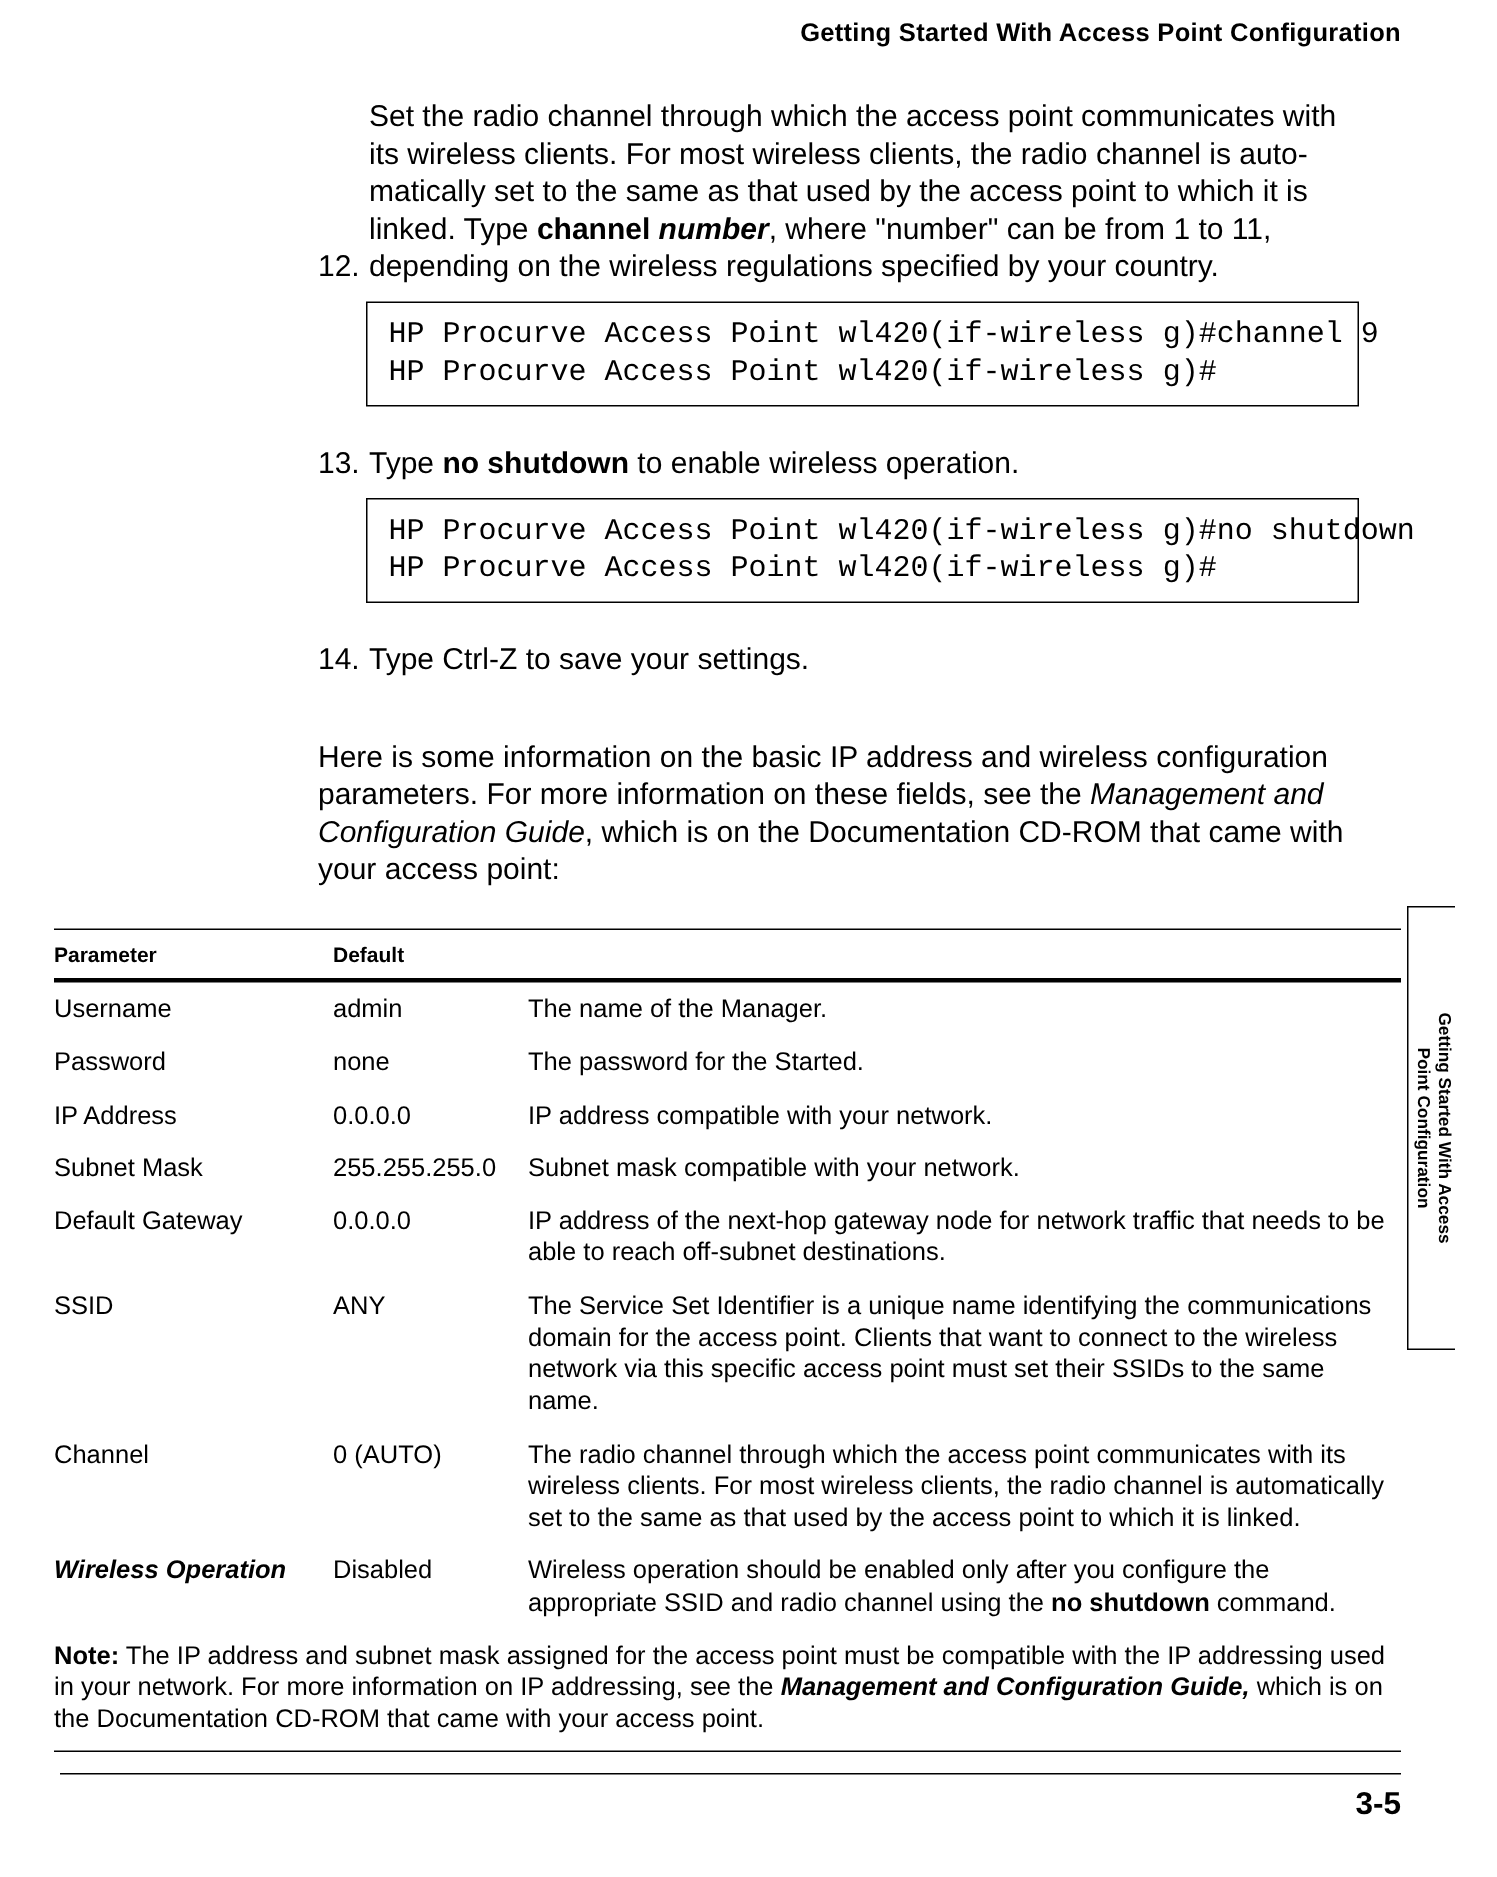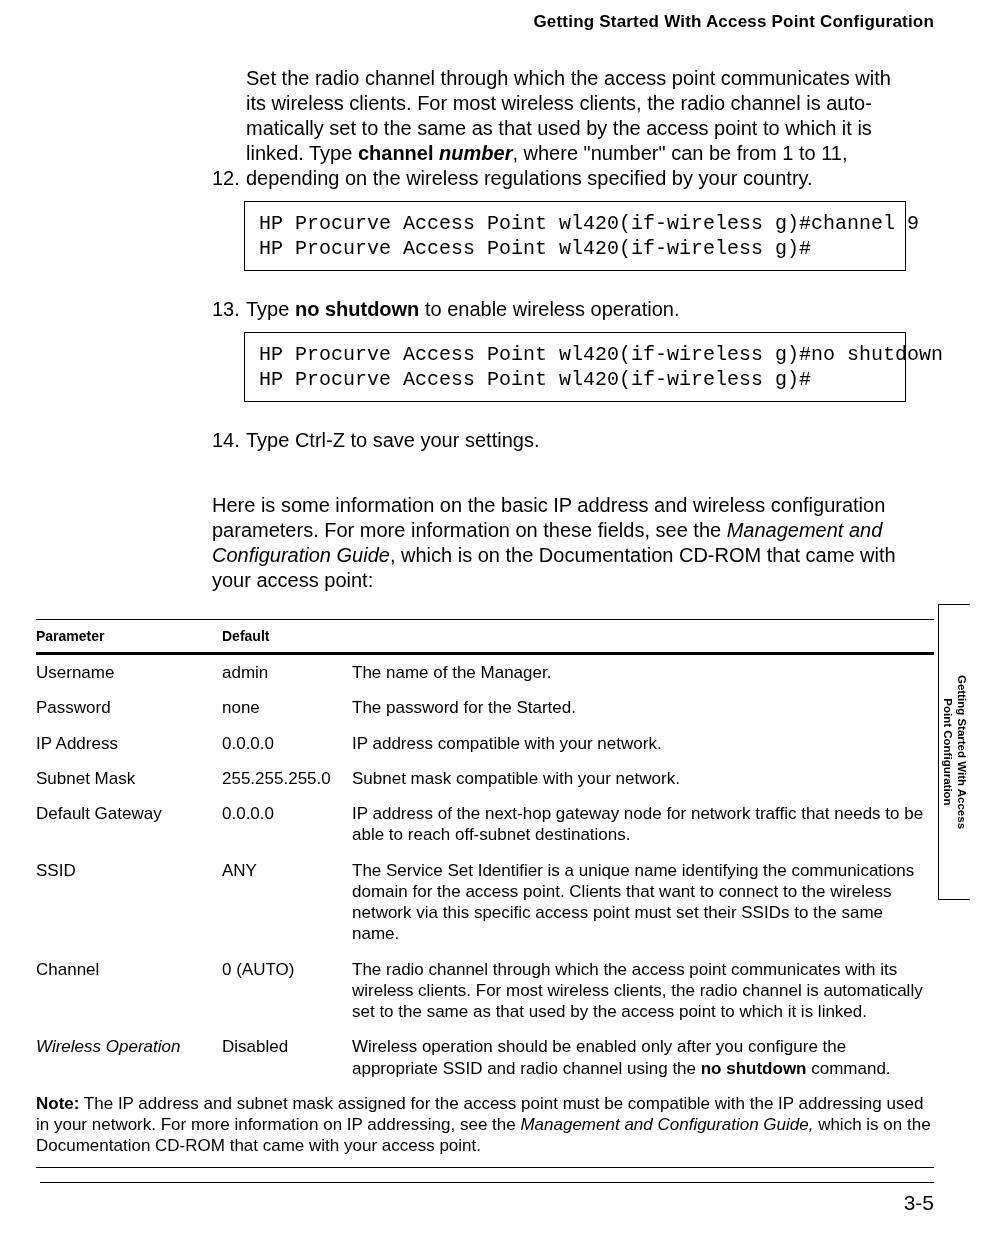--- a/index.html
+++ b/index.html
@@ -83,28 +83,28 @@
     }
     .tbl-row {
       display: flex;
       font-size: 17px;
       line-height: 1.25;
       padding: 7px 0 7px 0;
     }
     .col-param { width: 186px; flex: 0 0 186px; }
     .col-def   { width: 130px; flex: 0 0 130px; }
     .col-desc  { flex: 1; padding-right: 2px; }
-    .ital-param { font-style: italic; font-weight: normal; }
+    .ital-param { font-style: italic; font-weight: bold; }
     .tbl-note {
       font-size: 17px;
       line-height: 1.25;
       padding: 7px 0 10px 0;
     }
     .tbl-note b { font-weight: bold; }
-    .tbl-note .mgmt { font-style: italic; font-weight: normal; }
+    .tbl-note .mgmt { font-style: italic; font-weight: bold; }
     .tbl-hr-bottom { border-top: 1.5px solid #000; height:0; }
     .tab {
       position: absolute;
       right: 0px;
       top: 604px;
       height: 296px;
       width: 32px;
       border: 1.5px solid #000;
       border-right: none;
     }
@@ -118,20 +118,21 @@
       text-align: center;
       font-weight: bold;
       font-size: 11.5px;
       line-height: 1.25;
     }
     .footer {
       position: absolute;
       bottom: 36px;
       left: 40px;
       right: 36px;
+      font-weight: bold;
     }
     .footer-hr {
       border-top: 1.5px solid #000;
       height: 0;
       margin-bottom: 8px;
     }
     .footer-num {
       text-align: right;
       font-size: 21px;
     }

